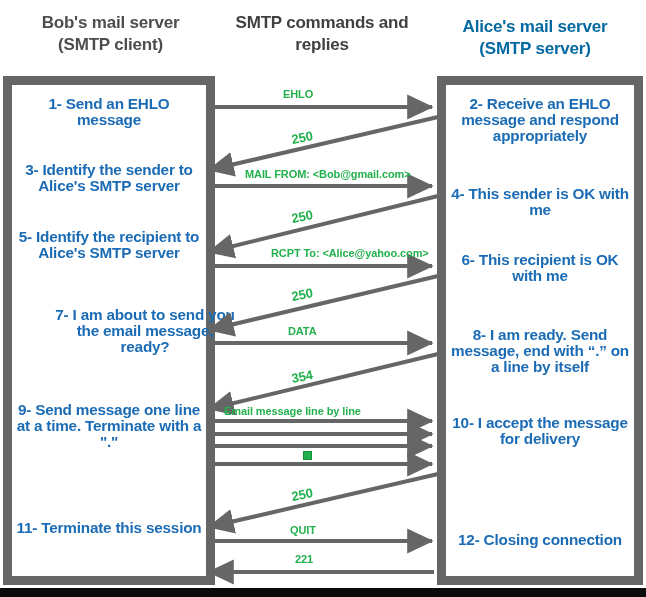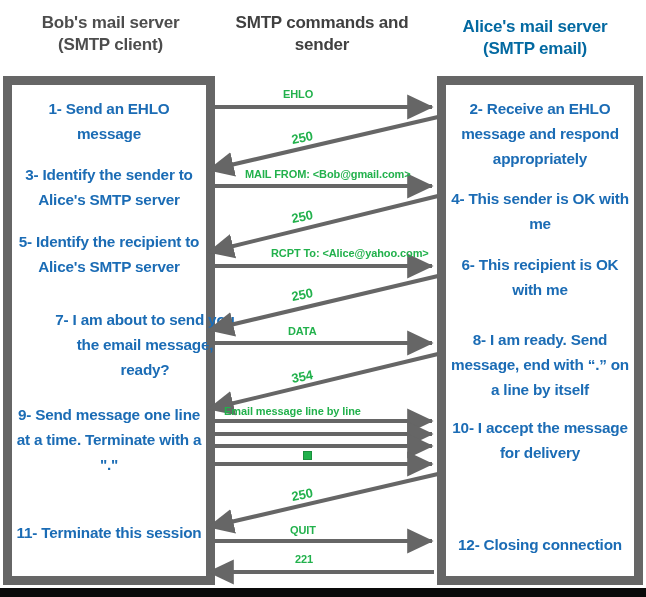--- a/index.html
+++ b/index.html
@@ -21,21 +21,21 @@
   
   .panel{
     position:absolute;background:#ffffff;
     border:9px solid #666666;box-sizing:border-box;
   }
   #panel-left {left:3px;  top:76px; width:212px; height:509px;}
   #panel-right{left:437px;top:76px; width:206px; height:509px;}
 
   .step{
     position:absolute;left:0;width:100%;text-align:center;
-    color:#1b6cb5;font-weight:bold;font-size:15.3px;line-height:25px;
+    color:#1b6cb5;font-weight:bold;font-size:15.3px;line-height:16px;
     letter-spacing:-0.2px;box-sizing:border-box;padding:0 4px;
   }
 
   
   #wires{position:absolute;left:0;top:0;width:646px;height:597px;}
 
   .wirelabel{
     position:absolute;color:#22b14c;font-weight:bold;font-size:11px;
     white-space:nowrap;letter-spacing:-0.1px;
   }
@@ -54,26 +54,26 @@
 
 <div id="stage">
 
   <div class="hdr" id="hdr-left">
     <div>Bob's mail server</div>
     <div>(SMTP client)</div>
   </div>
 
   <div class="hdr" id="hdr-mid">
     <div>SMTP commands and</div>
-    <div>sender</div>
+    <div>replies</div>
   </div>
 
   <div class="hdr" id="hdr-right">
     <div>Alice's mail server</div>
-    <div>(SMTP email)</div>
+    <div>(SMTP server)</div>
   </div>
 
   <div class="panel" id="panel-left">
     <div class="step" style="top:11px;">1- Send an EHLO message</div>
     <div class="step" style="top:77px;">3- Identify the sender to Alice's SMTP server</div>
     <div class="step" style="top:144px;">5- Identify
 the recipient to Alice's SMTP server</div>
     <div class="step" style="top:222px;margin-left:36px;">7- I am about to send you the email message, ready?</div>
     <div class="step" style="top:317px;">9- Send message one line at a time. Terminate with a "."</div>
     <div class="step" style="top:435px;">11- Terminate this session</div>

